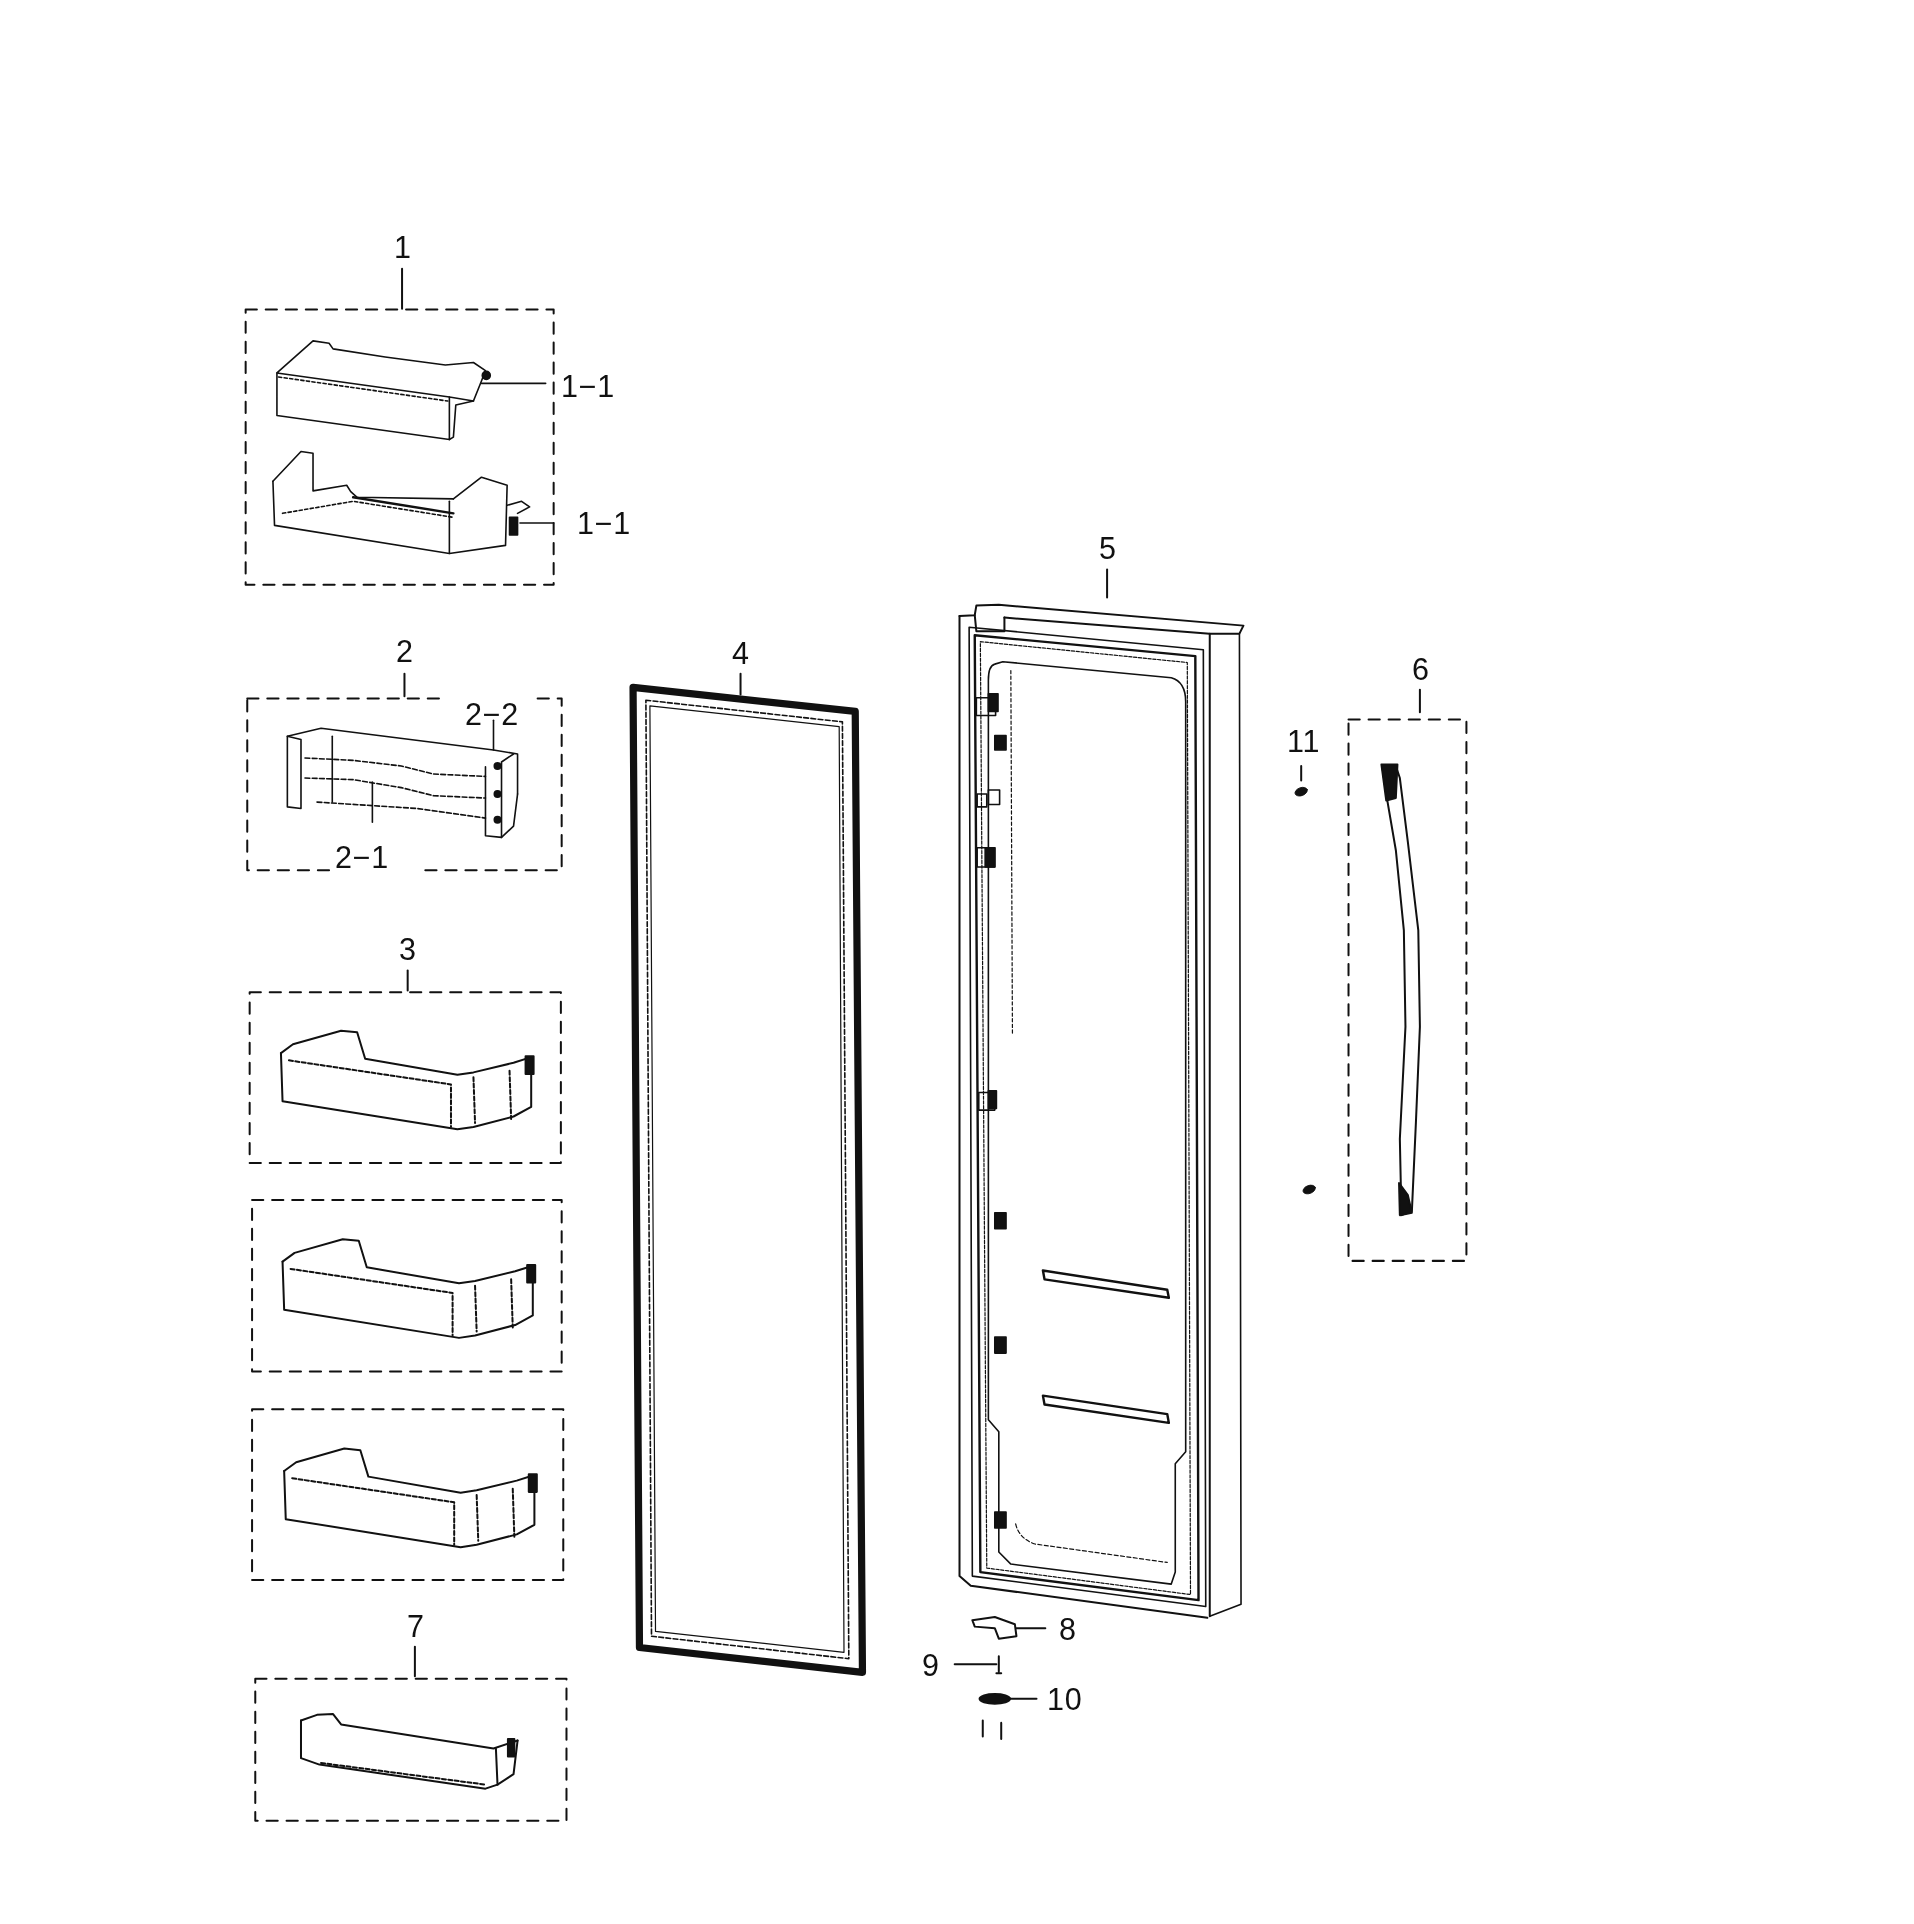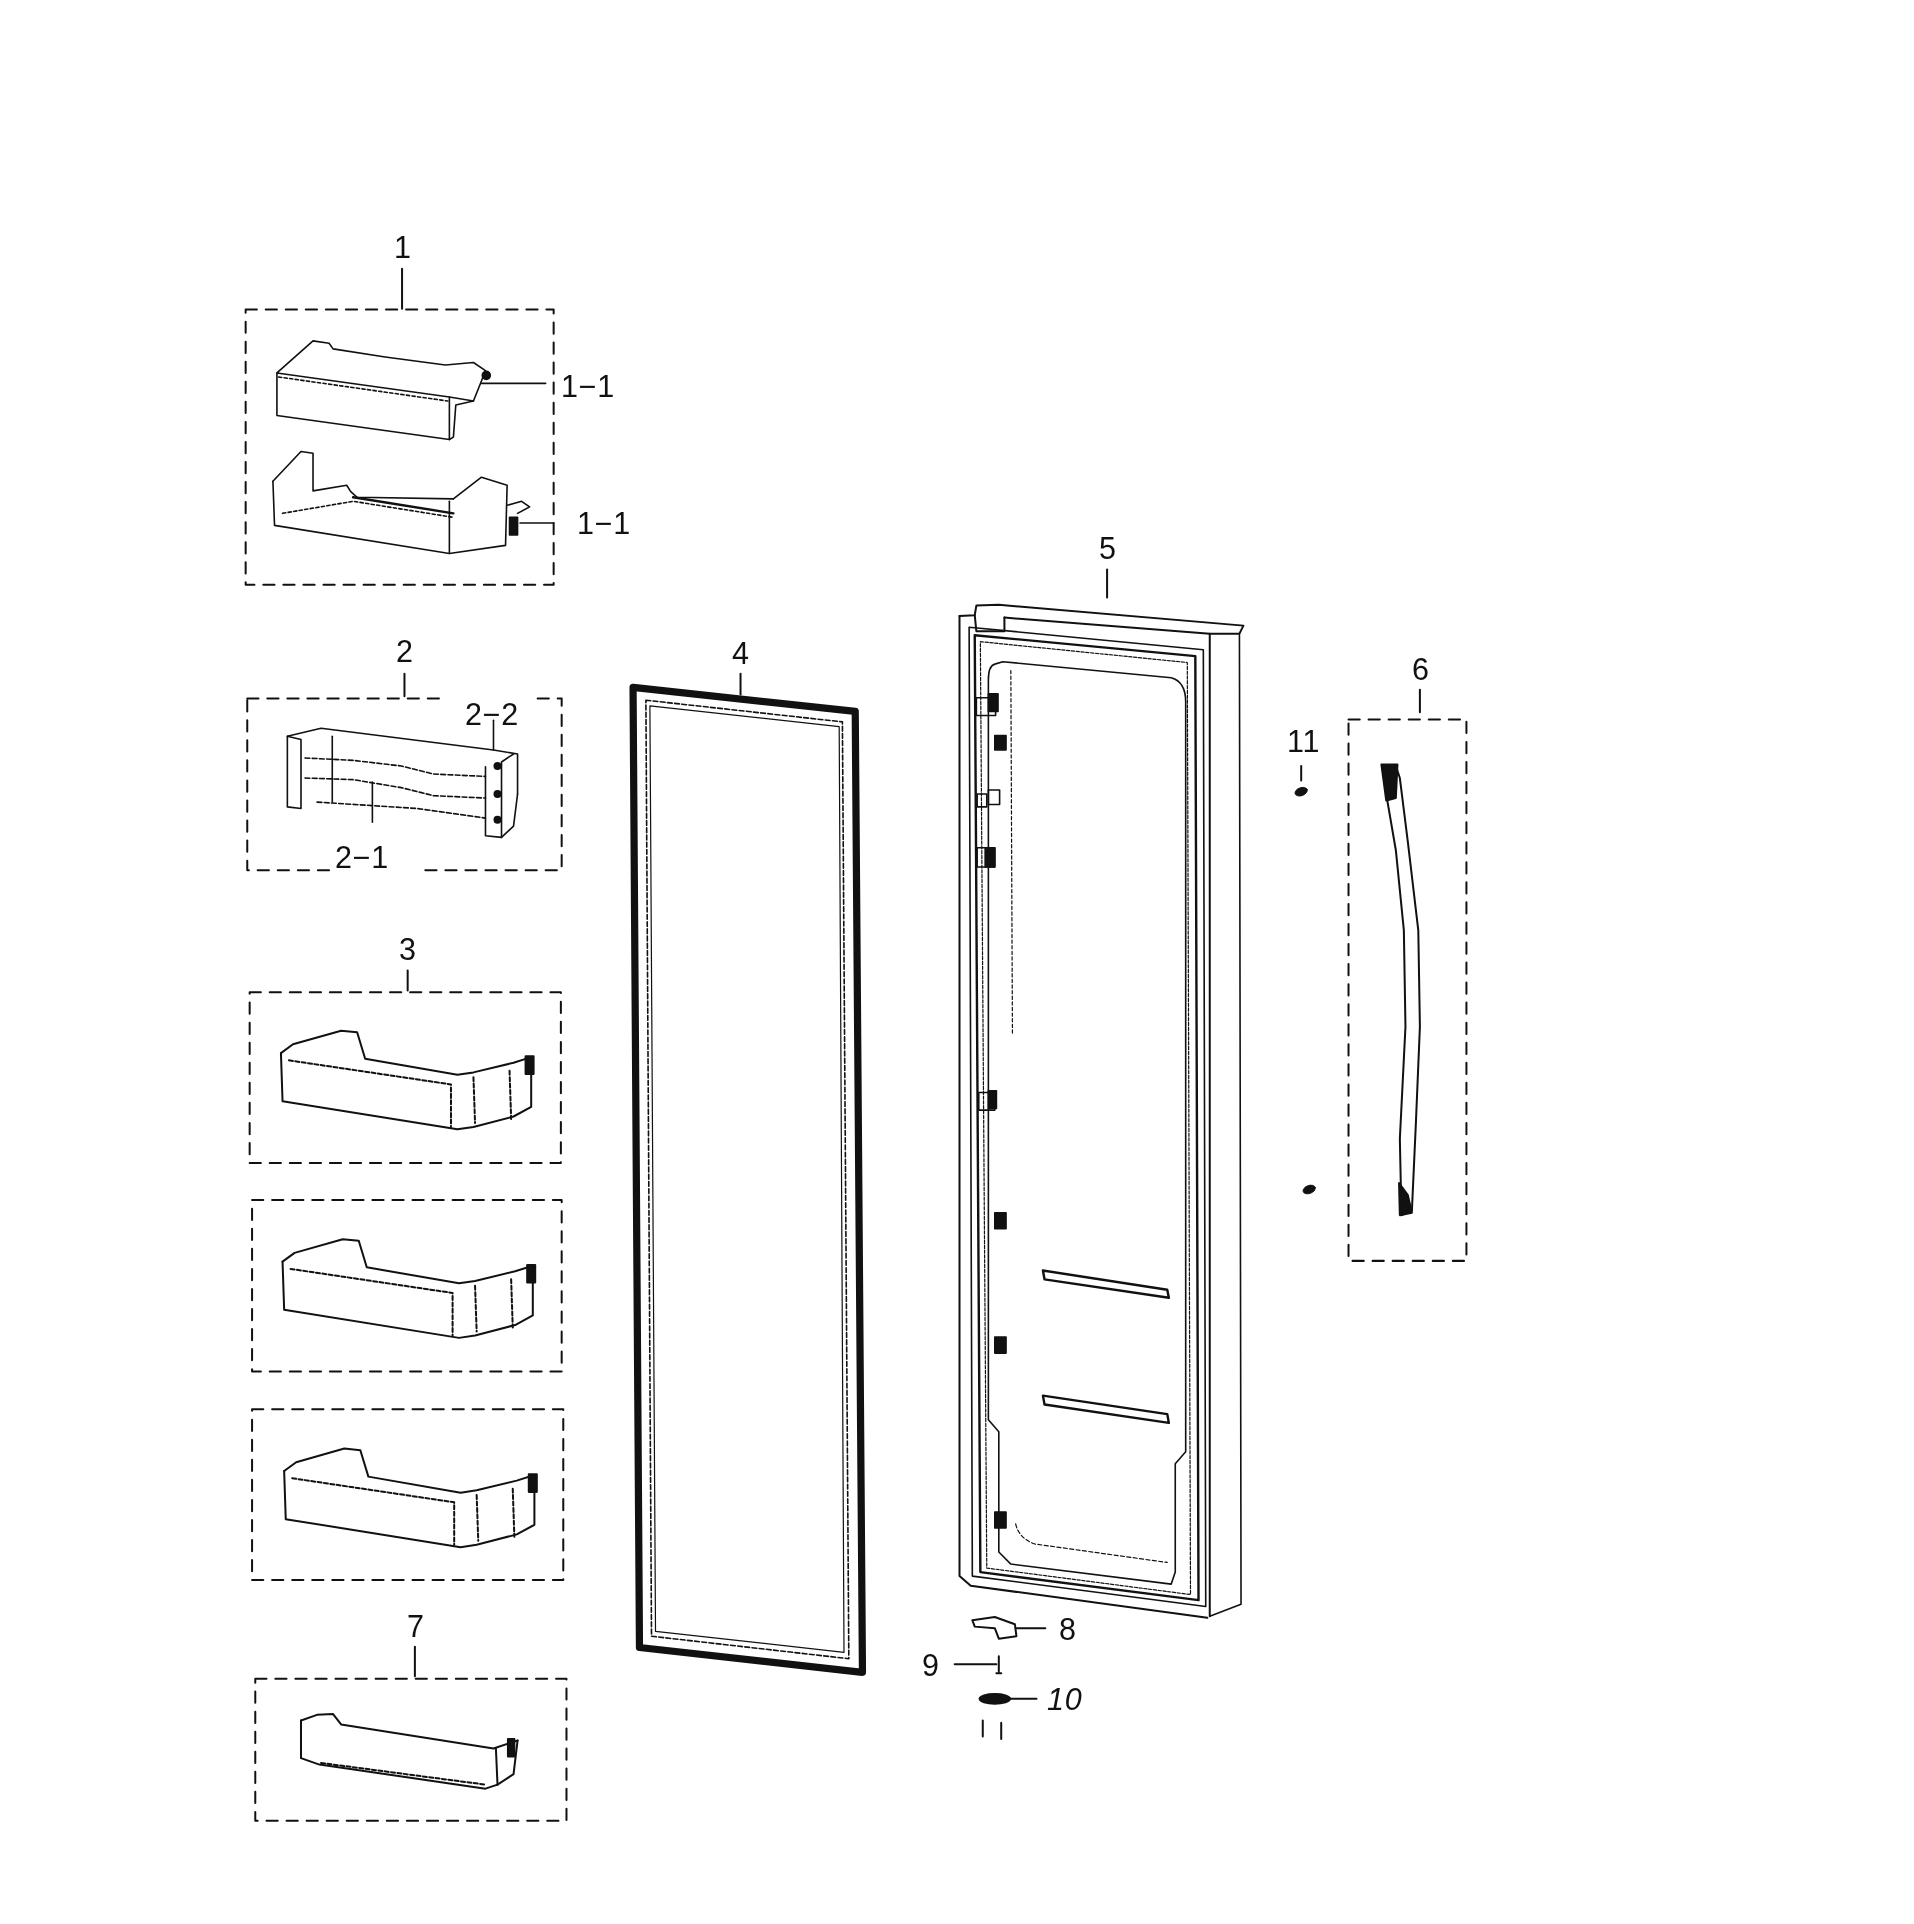--- a/index.html
+++ b/index.html
@@ -189,15 +189,15 @@
 <div class="callout" style="left:465px; top:682px;margin-top:17px;">2−2</div>
 <div class="callout" style="left:335px; top:842px;">2−1</div>
 
 <div class="callout" style="left:399px; top:934px;">3</div>
 <div class="callout" style="left:732px; top:638px;">4</div>
 <div class="callout" style="left:1099px; top:533px;">5</div>
 <div class="callout" style="left:1412px; top:654px;">6</div>
 <div class="callout" style="left:407px; top:1611px;">7</div>
 <div class="callout" style="left:1059px; top:1614px;">8</div>
 <div class="callout" style="left:922px; top:1650px;">9</div>
-<div class="callout" style="left:1047px; top:1684px;font-style:italic;">10</div>
+<div class="callout" style="left:1047px; top:1684px;">10</div>
 <div class="callout" style="left:1287px; top:726px;">11</div>
 
 
 </body></html>

